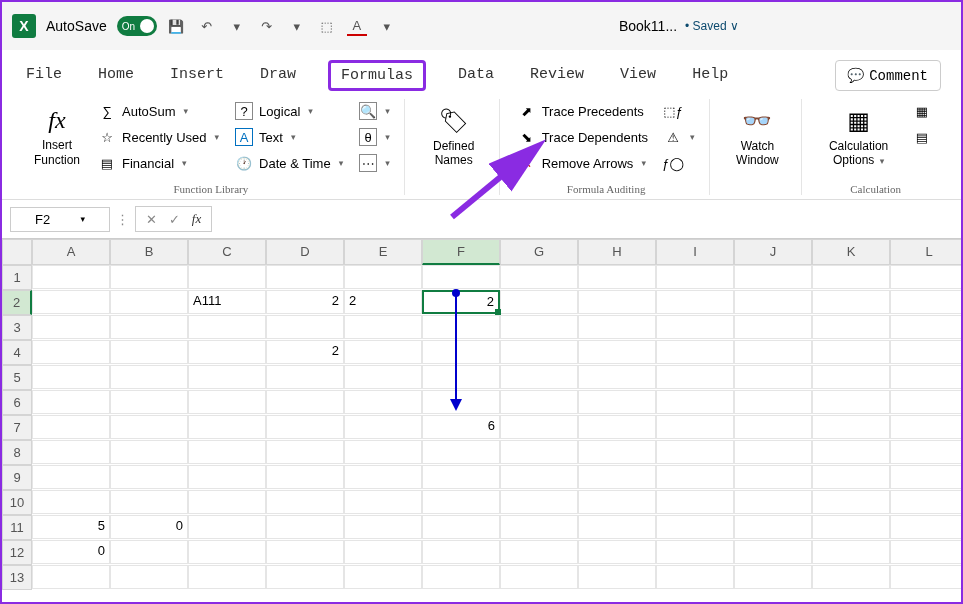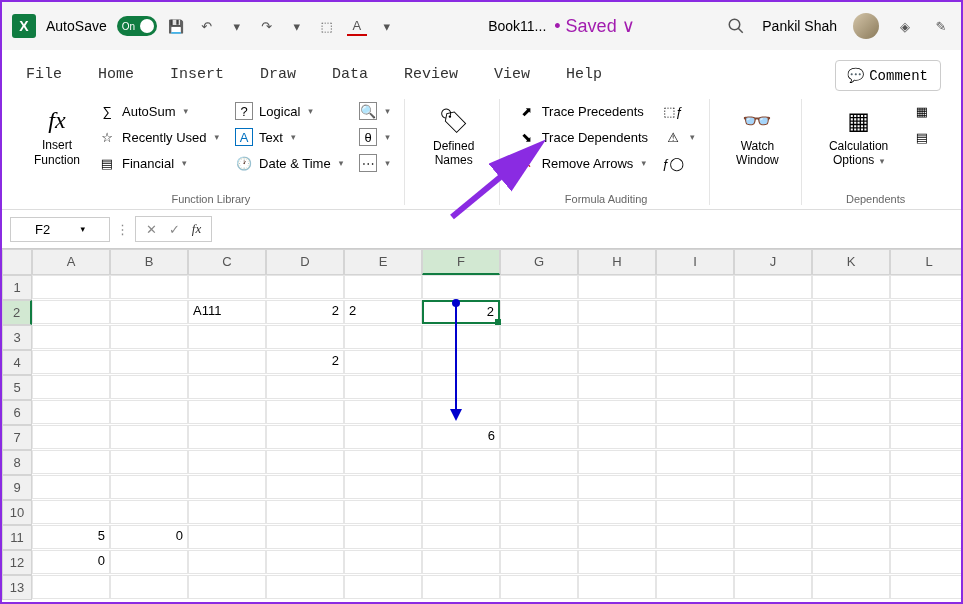--- a/index.html
+++ b/index.html
@@ -8,36 +8,36 @@
 
 .titlebar { background: #f5f5f5; height: 48px; display: flex; align-items: center; padding: 0 10px; gap: 10px; }
 .app-icon { width: 24px; height: 24px; background: #107c41; border-radius: 3px; display: flex; align-items: center; justify-content: center; color: #fff; font-weight: bold; font-size: 14px; }
 .autosave-label { font-size: 14px; }
 .autosave-toggle { width: 40px; height: 20px; background: #107c41; border-radius: 10px; position: relative; display: flex; align-items: center; text-align: center; }
 .autosave-toggle::after { content: ''; width: 14px; height: 14px; background: #fff; border-radius: 50%; position: absolute; right: 3px; }
 .autosave-toggle span { color: #fff; font-size: 10px; margin-left: 5px; }
 .qat-icon { width: 20px; height: 20px; display: flex; align-items: center; justify-content: center; color: #555; }
 .titlebar-center { flex: 1; display: flex; align-items: center; justify-content: center; gap: 8px; }
 .book-name { font-size: 14px; }
-.saved-label { font-size: 18px; color: #a21caf; }
+.saved-label { font-size: 12px; color: #0c4a6e; }
 .titlebar-right { display: flex; align-items: center; gap: 16px; }
 .user-avatar { width: 26px; height: 26px; border-radius: 50%; background: linear-gradient(135deg,#d4c5a9,#8a7a5a); }
 
 
 .ribbon-tabs { display: flex; padding: 10px 20px 0; gap: 28px; background: #fff; font-family: Liberation Mono, monospace; }
 .ribbon-tab { padding: 6px 4px; font-size: 15px; cursor: pointer; color: #333; }
 .ribbon-tab.active { border: 3px solid #8a2be2; border-radius: 4px; padding: 4px 10px; font-weight: 500; }
 .comment-btn { margin-left: auto; padding: 6px 12px; border: 1px solid #ccc; border-radius: 4px; font-size: 14px; display: flex; align-items: center; gap: 4px; }
 
 
 .ribbon { display: flex; background: #fff; padding: 8px 16px 4px; gap: 4px; border-bottom: 1px solid #ddd; }
 .ribbon-group { display: flex; flex-direction: column; align-items: center; padding: 0 8px; border-right: 1px solid #e5e5e5; }
 .ribbon-group:last-child { border-right: none; }
 .group-content { display: flex; gap: 4px; flex: 1; }
-.group-label { font-size: 11px; color: #666; margin-top: 18px; text-align: center; }
+.group-label { font-size: 11px; color: #666; margin-top: 8px; text-align: center; font-family: Liberation Serif, serif; }
 .big-btn { display: flex; flex-direction: column; align-items: center; justify-content: center; padding: 4px 8px; gap: 4px; cursor: pointer; min-width: 60px; }
 .big-btn .icon { font-size: 24px; }
 .big-btn .label { font-size: 12px; line-height: 1.2; text-align: center; }
 .col-btns { display: flex; flex-direction: column; gap: 2px; }
 .small-btn { display: flex; align-items: center; gap: 6px; padding: 3px 6px; cursor: pointer; font-size: 13px; white-space: nowrap; }
 .small-btn .icon { width: 18px; height: 18px; display: inline-flex; align-items: center; justify-content: center; font-size: 13px; }
 .dropdown-arrow { font-size: 9px; color: #666; margin-left: 2px; }
 .icon-box { width: 16px; height: 16px; border: 1px solid #888; display: inline-flex; align-items: center; justify-content: center; font-size: 10px; }
 
 
@@ -78,39 +78,28 @@
   <span class="qat-icon">▾</span>
   <span class="qat-icon">↷</span>
   <span class="qat-icon">▾</span>
   <span class="qat-icon">⬚</span>
   <span class="qat-icon" style="border-bottom:2px solid #c00">A</span>
   <span class="qat-icon">▾</span>
   <div class="titlebar-center">
     <span class="book-name">Book11...</span>
     <span class="saved-label">• Saved ∨</span>
   </div>
-  <div class="titlebar-right">
-    <span class="qat-icon">
-        <svg width="18" height="18" viewBox="0 0 24 24" fill="none" stroke="#555" stroke-width="2">
-          <circle cx="10" cy="10" r="7"></circle>
-          <line x1="21" y1="21" x2="15" y2="15"></line>
-        </svg>
-      </span>
-    <span style="font-size:14px">Pankil Shah</span>
-    <div class="user-avatar"></div>
-    <span class="qat-icon">◈</span>
-    <span class="qat-icon">✎</span>
-  </div>
 </div>
 
 <div class="ribbon-tabs">
   <div class="ribbon-tab">File</div>
   <div class="ribbon-tab">Home</div>
   <div class="ribbon-tab">Insert</div>
   <div class="ribbon-tab">Draw</div>
+  <div class="ribbon-tab active">Formulas</div>
   <div class="ribbon-tab">Data</div>
   <div class="ribbon-tab">Review</div>
   <div class="ribbon-tab">View</div>
   <div class="ribbon-tab">Help</div>
   <div class="comment-btn">
       <span>💬</span>
       <span>Comment</span>
     </div>
 </div>
 
@@ -238,21 +227,21 @@
       </div>
       <div class="col-btns">
         <div class="small-btn">
             <span class="icon">▦</span>
           </div>
         <div class="small-btn">
             <span class="icon">▤</span>
           </div>
       </div>
     </div>
-    <div class="group-label">Dependents</div>
+    <div class="group-label">Calculation</div>
   </div>
 </div>
 
 <div class="formula-bar">
   <div class="name-box">
       <span>F2</span>
       <span style="font-size:9px">▾</span>
     </div>
   <span style="color:#888">⋮</span>
   <div class="fb-icons">

